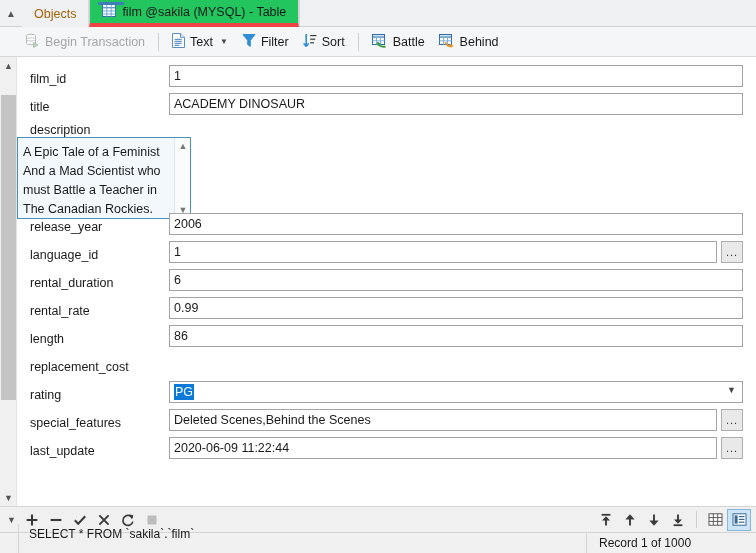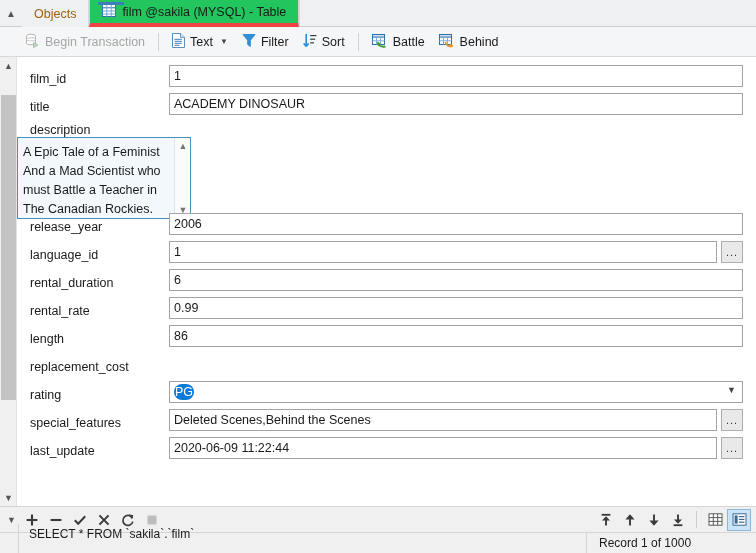--- a/index.html
+++ b/index.html
@@ -101,21 +101,21 @@
     background: #e9e9e9; display: flex; align-items: center;
     justify-content: center; cursor: pointer; color: #333;
     font-size: 11px; letter-spacing: 1px; line-height: 10px;
   }
   .combo { position: relative; width: 100%; }
   .combo .chev {
     position: absolute; right: 7px; top: 4px; font-size: 9px; color: #444;
     pointer-events: none;
   }
   .sel-text {
-    background: #0a7ada; color: #ffffff; padding: 1px 1px; border-radius: 8px;
+    background: #0a7ada; color: #ffffff; padding: 1px 1px;
   }
   .desc-wrap { position: relative; width: 100%; }
   textarea.desc {
     width: 100%; height: 82px; resize: none;
     border: 1px solid #4a90b8; background: #f2f8fc;
     font-family: "Liberation Sans", sans-serif; font-size: 12.5px;
     color: #1a1a1a; padding: 5px 22px 5px 5px; outline: none;
     line-height: 19px; overflow: hidden;
   }
   .desc-sb {

